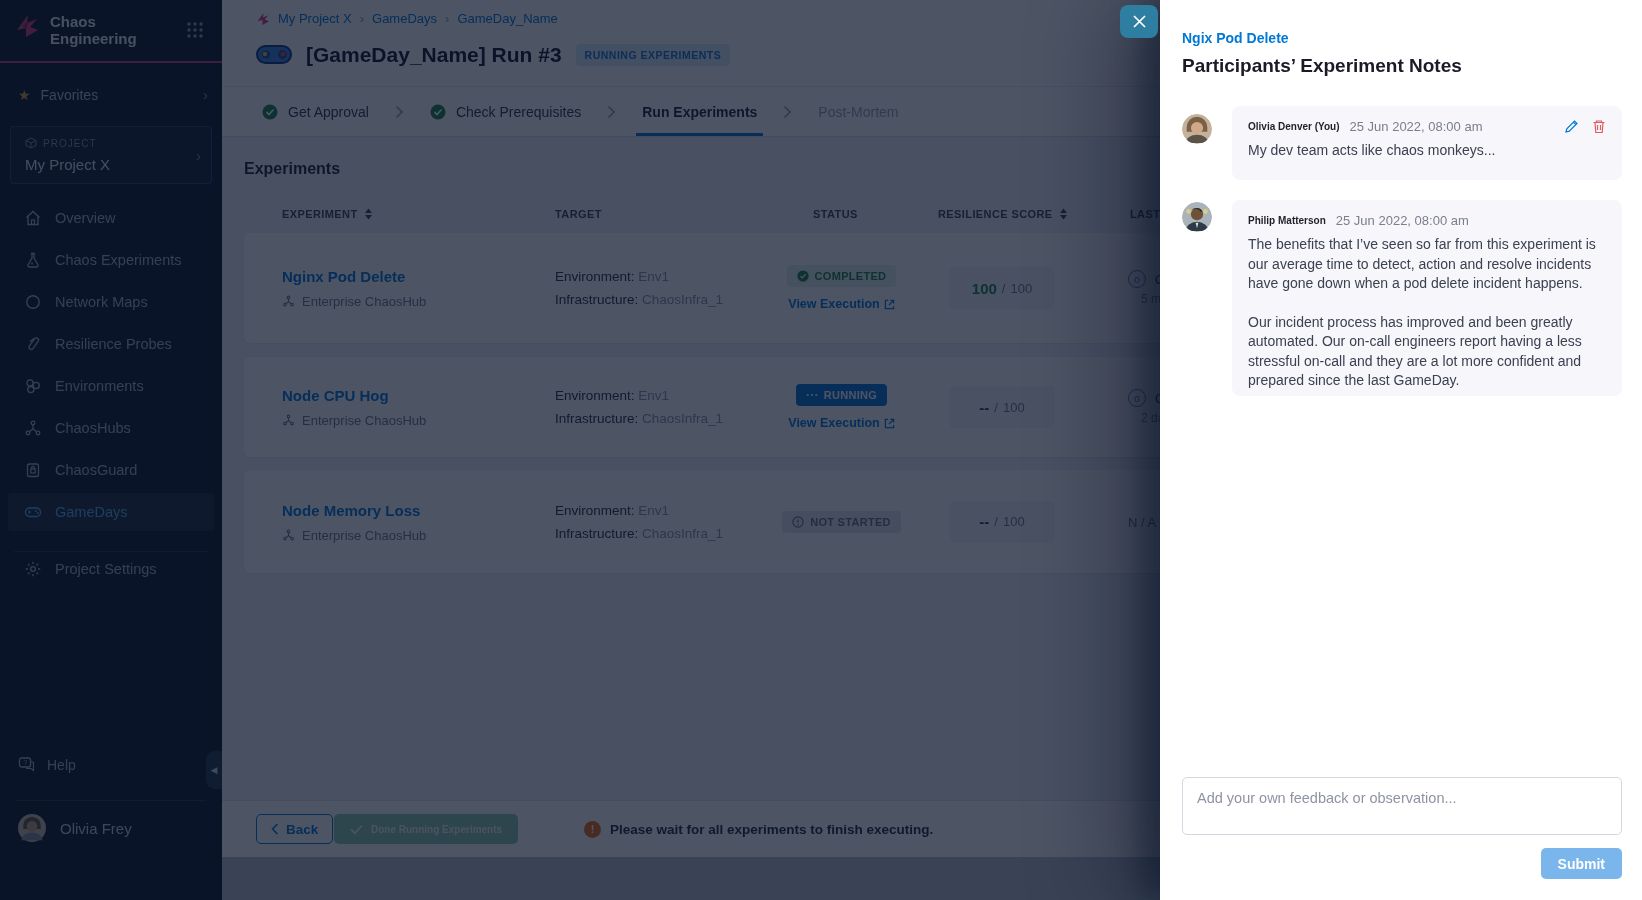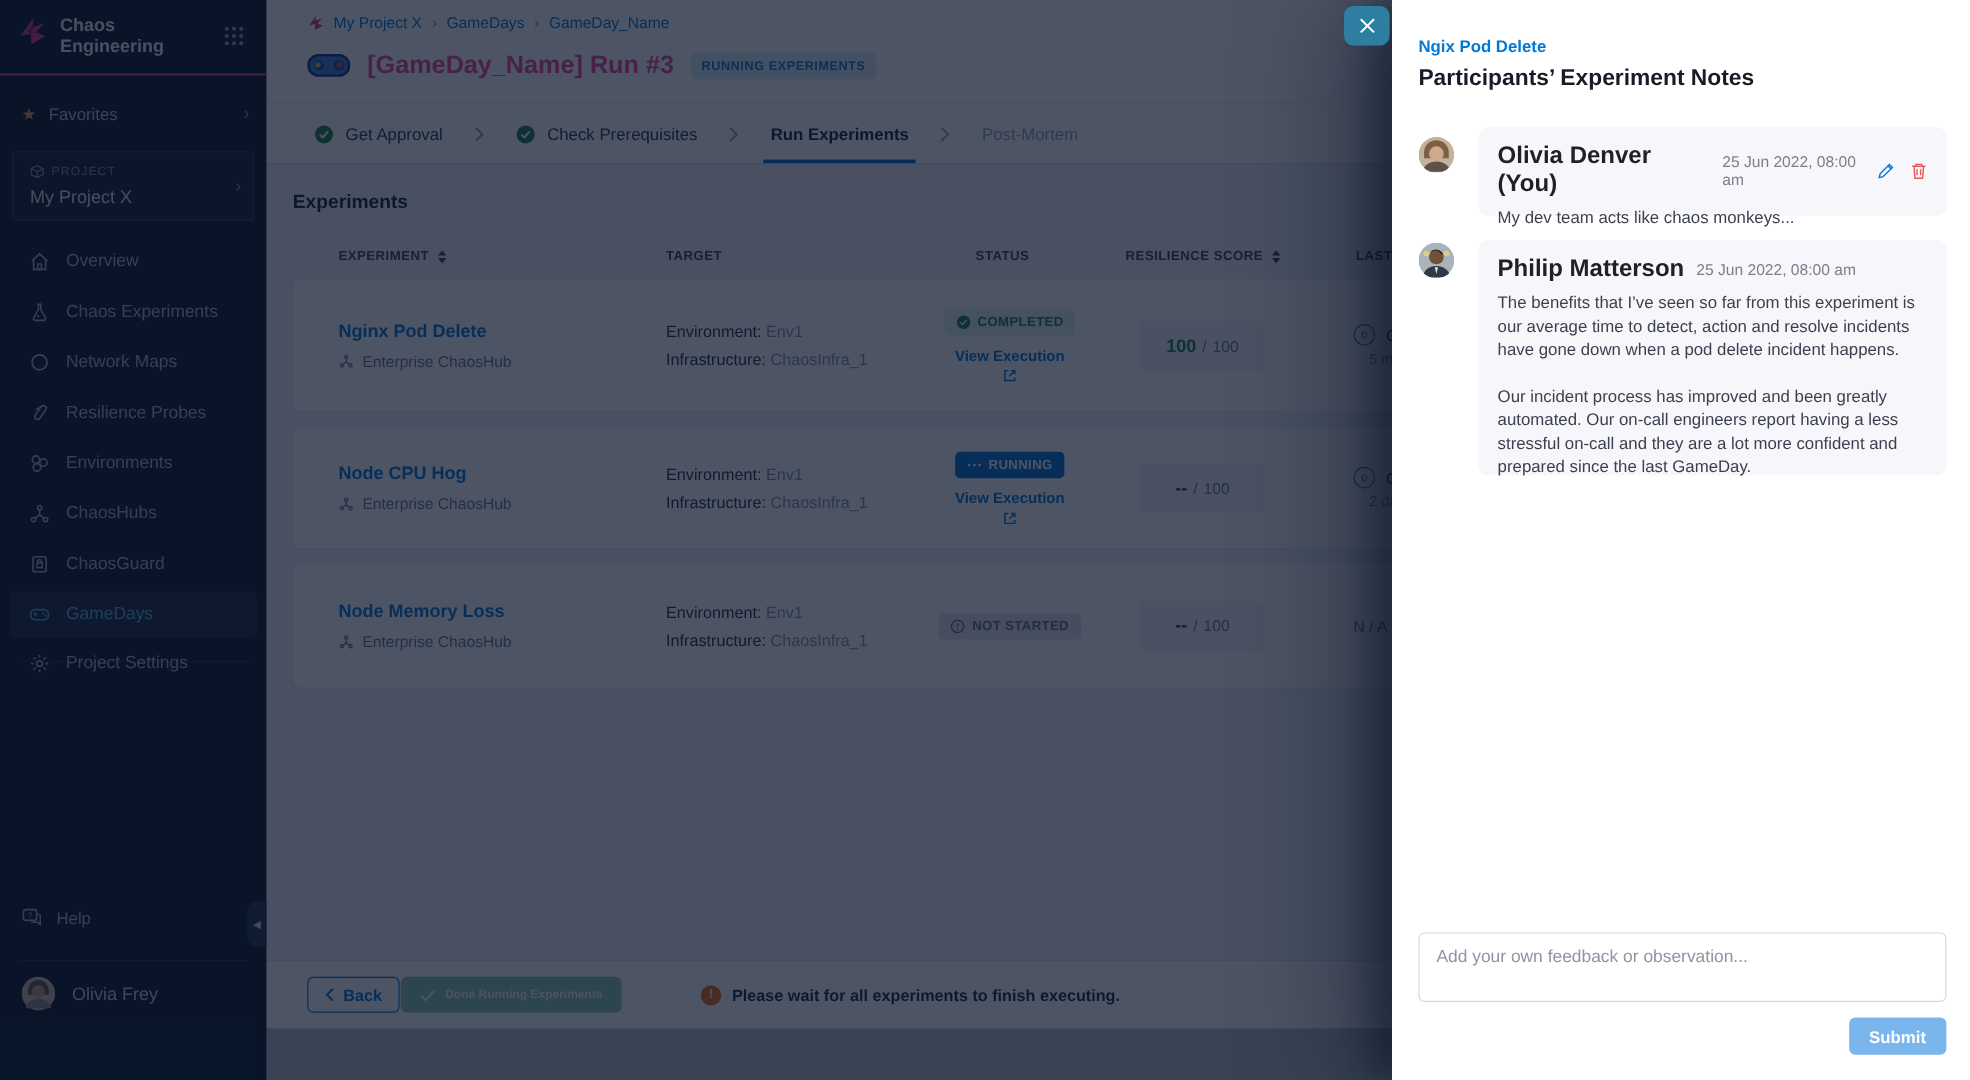--- a/index.html
+++ b/index.html
@@ -19,34 +19,34 @@
   .proj-eyebrow { position:absolute; left:14px; top:10px; display:flex; align-items:center; gap:6px; color:#8494a8; font-size:10px; letter-spacing:1px; }
   .proj-name { position:absolute; left:14px; top:29px; color:#dfe7f0; font-size:15px; }
   .proj-chev { position:absolute; right:10px; top:20px; color:#7d8a9c; font-size:15px; }
   .menu { position:absolute; left:0; top:197px; width:222px; }
   .menu-item { position:relative; height:42px; display:flex; align-items:center; gap:13px; padding:0 8px 0 24px; color:#a9b5c6; font-size:14.5px; cursor:pointer; }
   .menu-item svg { flex:0 0 18px; }
   .menu-item.active { color:#55b1e9; }
   .menu-item.active::before { content:""; position:absolute; left:8px; right:8px; top:2px; bottom:2px; background:rgba(255,255,255,.08); border-radius:4px; }
   .menu-item.active > * { position:relative; }
   .menu-div { position:absolute; left:14px; top:551px; width:194px; height:1px; background:rgba(255,255,255,.1); }
-  .settings-item { position:absolute; left:0; top:532px; width:216px; }
+  .settings-item { position:absolute; left:0; top:548px; width:216px; }
   .help-row { position:absolute; left:18px; top:756px; display:flex; align-items:center; gap:12px; color:#a9b5c6; font-size:14px; }
   .bottom-div { position:absolute; left:16px; top:800px; width:190px; height:1px; background:rgba(255,255,255,.12); }
   .user-row { position:absolute; left:18px; top:814px; display:flex; align-items:center; gap:14px; color:#c4cedb; font-size:15px; }
   .collapse-handle { position:absolute; left:206px; top:751px; width:16px; height:38px; background:#24364c; border-radius:9px 0 0 9px; display:flex; align-items:center; justify-content:center; color:#cdd6e2; font-size:9px; z-index:11; }
 
   
   .main { position:absolute; left:222px; top:0; width:1420px; height:900px; }
   .main-header { position:absolute; left:0; top:0; width:100%; height:86px; background:#ffffff; }
   .breadcrumb { position:absolute; left:34px; top:11px; display:flex; align-items:center; gap:8px; font-size:13px; }
   .crumb { color:#0278d5; cursor:pointer; }
   .crumb-sep { color:#8c98a8; font-size:13px; }
   .title-row { position:absolute; left:34px; top:42px; display:flex; align-items:center; gap:14px; }
-  .page-title { font-size:21px; font-weight:bold; color:#ec4899; }
+  .page-title { font-size:21px; font-weight:bold; color:#0f172a; }
   .status-badge { background:rgba(2,120,213,.14); color:#1a76c8; font-size:10.5px; font-weight:bold; letter-spacing:.5px; padding:5px 9px; border-radius:4px; }
   .tabbar { position:absolute; left:0; top:86px; width:100%; height:51px; background:#ffffff; border-top:1px solid #e6eaf0; border-bottom:1px solid #d8dce4; display:flex; align-items:stretch; gap:26px; padding-left:40px; }
   .step { position:relative; display:flex; align-items:center; gap:10px; font-size:14px; color:#2b3a4c; }
   .step.active { font-weight:bold; color:#1c2433; }
   .step.active::after { content:""; position:absolute; left:-6px; right:-6px; bottom:0; height:3px; background:#0278d5; }
   .step.upcoming { color:#97a2b3; }
   .step-sep { display:flex; align-items:center; color:#93a0b2; }
 
   .section-title { position:absolute; left:22px; top:160px; font-size:16px; font-weight:bold; color:#1c2433; }
   .thead { position:absolute; top:208px; font-size:11px; font-weight:bold; letter-spacing:.4px; color:#3d4657; display:flex; align-items:center; gap:6px; }
@@ -55,21 +55,21 @@
   .exp-link { font-size:15px; font-weight:bold; color:#0278d5; cursor:pointer; }
   .hub-line { margin-top:9px; display:flex; align-items:center; gap:7px; font-size:13px; color:#6f7a8a; }
   .target-cell { position:absolute; left:311px; top:50%; transform:translateY(-50%); font-size:13.5px; color:#2a3342; }
   .target-cell .val { color:#8b95a6; }
   .target-cell div + div { margin-top:8px; }
   .status-cell { position:absolute; left:505px; width:185px; top:50%; transform:translateY(-50%); text-align:center; }
   .badge { display:inline-flex; align-items:center; gap:6px; font-size:11px; font-weight:bold; letter-spacing:.3px; padding:5px 10px; border-radius:4px; }
   .badge.completed { background:#e2f3e8; color:#1d8649; }
   .badge.running { background:#0278d5; color:#ffffff; }
   .badge.notstarted { background:#e4e7ed; color:#6a7484;text-align:right; }
-  .view-exec { margin-top:10px; display:flex; justify-content:center; align-items:center; gap:4px; font-size:12.5px; font-weight:bold; color:#0278d5; cursor:pointer;flex-direction:column; }
+  .view-exec { margin-top:10px; display:flex; justify-content:center; align-items:center; gap:4px; font-size:12.5px; font-weight:bold; color:#0278d5; cursor:pointer; }
   .score-cell { position:absolute; left:706px; top:50%; transform:translateY(-50%); width:104px; height:42px; background:rgba(125,140,160,.09); border-radius:4px; display:flex; align-items:center; justify-content:center; gap:5px; }
   .score-val { font-size:15px; font-weight:bold; color:#2a3342; }
   .score-val.green { color:#1d8649; }
   .score-max { font-size:13px; color:#6f7a8a; }
   .last-cell { position:absolute; left:884px; top:50%; transform:translateY(-50%); font-size:13px; color:#2a3342; white-space:nowrap; }
   .last-top { display:flex; align-items:center; gap:9px; }
   .mini-avatar { width:18px; height:18px; border-radius:50%; border:1.5px solid #4e7fc0; color:#4e7fc0; font-size:10px; display:flex; align-items:center; justify-content:center; }
   .last-time { margin-top:4px; margin-left:13px; font-size:12px; color:#7a8494; }
   .last-na { font-size:13px; color:#6a7484; }
 
@@ -85,21 +85,21 @@
   .dim-overlay { position:absolute; left:0; top:0; width:1160px; height:900px; background:rgba(8,18,40,.72); z-index:40; }
 
   
   .drawer { position:absolute; left:1160px; top:0; width:482px; height:900px; background:#ffffff; z-index:50; box-shadow:-18px 0 28px rgba(5,15,35,.45), -55px 0 75px rgba(5,15,35,.30); }
   .drawer-close { position:absolute; left:-40px; top:5px; width:38px; height:33px; border:none; border-radius:8px; background:#2e7ea1; color:#ffffff; font-size:17px; cursor:pointer; display:flex; align-items:center; justify-content:center; font-family:inherit; }
   .drawer-exp-link { position:absolute; left:22px; top:30px; font-size:14px; font-weight:bold; color:#0278d5; cursor:pointer; }
   .drawer-heading { position:absolute; left:22px; top:55px; font-size:19px; font-weight:bold; color:#1b1b28; }
   .comment-avatar { position:absolute; left:22px; width:30px; height:30px; border-radius:50%; overflow:hidden; }
   .comment-card { position:absolute; left:72px; width:390px; background:#f6f6fb; border-radius:8px; padding:13px 16px; }
   .comment-head { display:flex; align-items:center; }
-  .comment-author { font-size:20px; font-weight:bold; color:#1f2128; }
+  .comment-author { font-size:10px; font-weight:bold; color:#1f2128; }
   .comment-time { margin-left:10px; font-size:13px; color:#7b7f8c; }
   .comment-actions { margin-left:auto; display:flex; gap:13px; }
   .comment-actions svg { cursor:pointer; }
   .comment-body { margin-top:7px; font-size:14px; line-height:19.5px; color:#3c4150; }
   .comment-body p + p { margin-top:19px; }
   .feedback-input { position:absolute; left:22px; top:777px; width:440px; height:58px; border:1px solid #d5d7e2; border-radius:5px; padding:12px 14px; font-size:14.5px; color:#2a2d38; resize:none; font-family:inherit; }
   .feedback-input::placeholder { color:#8f93a3; }
   .submit-btn { position:absolute; right:20px; top:848px; height:31px; padding:0 17px; border:none; border-radius:5px; background:#7ab5ec; color:#ffffff; font-size:14px; font-weight:bold; font-family:inherit; }
 </style>
 </head>

